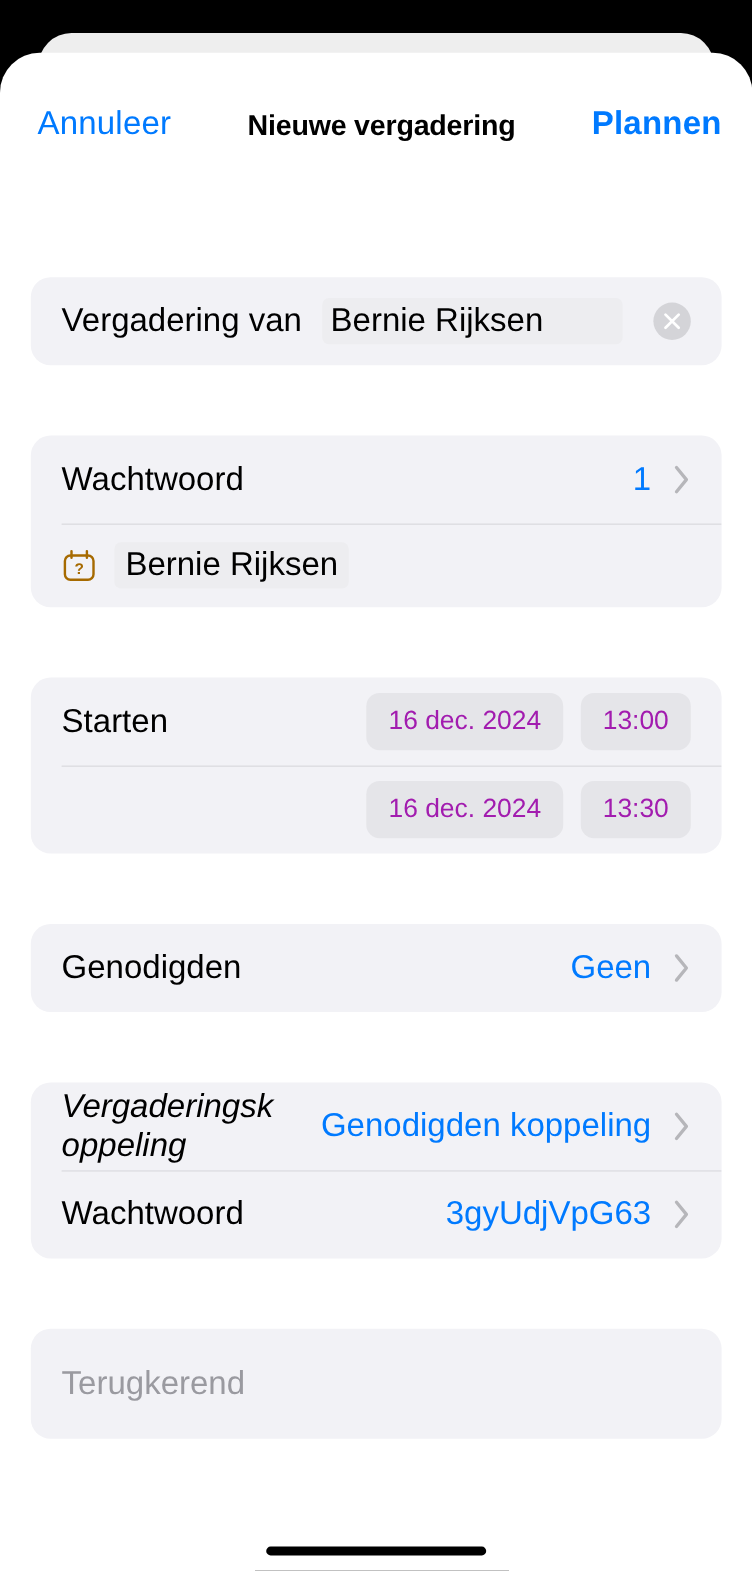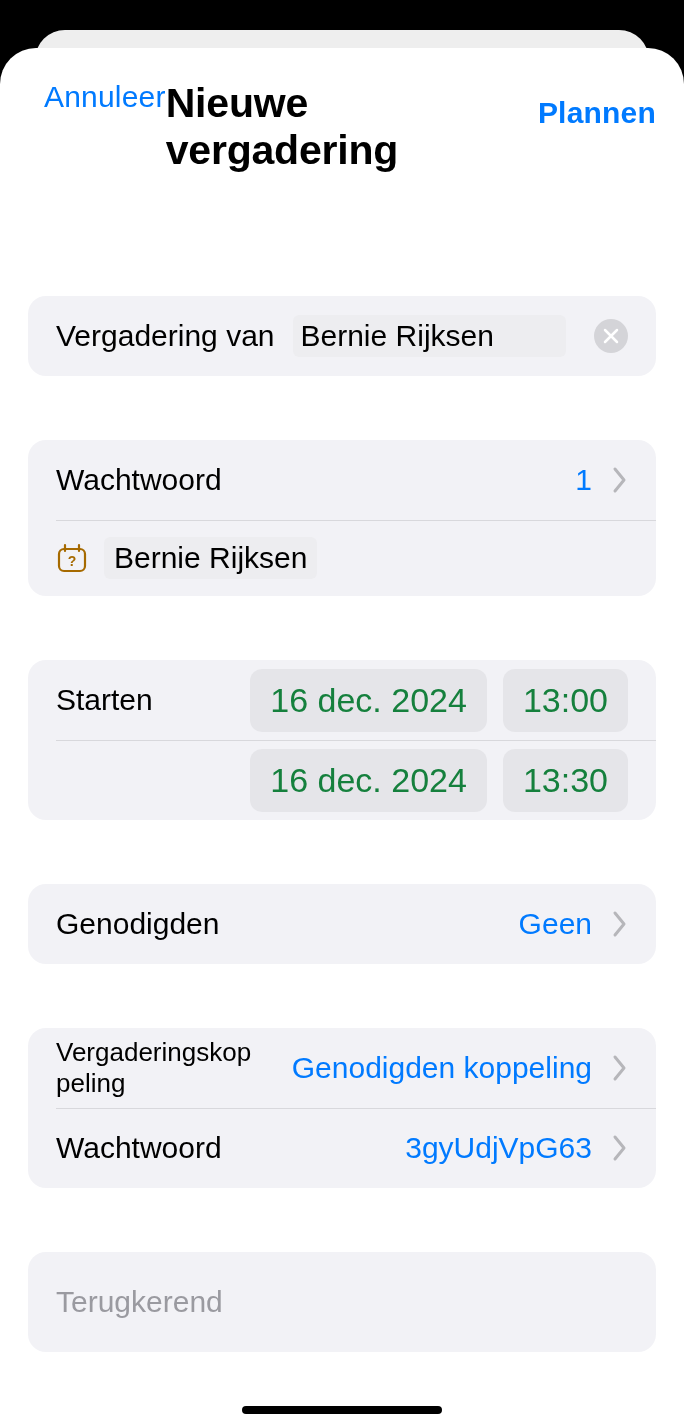--- a/index.html
+++ b/index.html
@@ -31,32 +31,32 @@
     right: 0;
     bottom: 0;
     background: #fff;
     border-radius: 36px 36px 0 0;
     padding-top: 20px;
     display: flex;
     flex-direction: column;
   }
   .navbar {
     display: flex;
-    align-items: flex-start;
+    align-items: flex-end;
     justify-content: space-between;
-    padding: 12px 28px 10px 44px;
+    padding: 12px 28px 10px 34px;
   }
   .nav-btn {
     font-size: 30px;
     color: #007aff;
     letter-spacing: 0.2px;
   }
   .nav-btn.right { font-weight: 600; margin-top: 16px; }
   .nav-title {
-    font-size: 41px;
+    font-size: 26px;
     font-weight: 700;
     color: #000;
     letter-spacing: -0.2px;
   }
   .content {
     flex: 1;
     padding: 0 28px;
     overflow-y: auto;
   }
   .spacer-lg { height: 112px; }
@@ -82,23 +82,24 @@
     left: 28px;
     right: 0;
     height: 1px;
     background: #d8d8dc;
   }
   .row-title {
     flex: 0 0 auto;
   }
   .row-title.narrow {
     max-width: 200px;
-    font-size: 26px;
+    font-size: 30px;
     line-height: 1.2;
     word-break: break-word;
+    font-style: italic;
   }
   .row-spacer { flex: 1; }
   .row-value.blue { color: #007aff; }
   .chevron {
     margin-left: 20px;
     color: #b6b6ba;
     display: flex;
   }
   .chevron svg { width: 16px; height: 28px; }
   .clear-btn {
@@ -138,22 +139,22 @@
   .cal-icon svg { width: 32px; height: 32px; }
   .invitee-chip {
     background: #ededf0;
     border-radius: 6px;
     padding: 4px 10px;
   }
   .pill {
     background: #e5e5e9;
     border-radius: 12px;
     padding: 12px 20px;
-    font-size: 34px;
-    color: #15803d;
+    font-size: 24px;
+    color: #a21caf;
     white-space: nowrap;
   }
   .dt-row .row-spacer { min-width: 10px; }
   .dt-row .pill + .pill { margin-left: 16px; }
   .desc-row {
     min-height: 100px;
     color: #9a9aa0;
   }
   .home-indicator {
     position: absolute;

